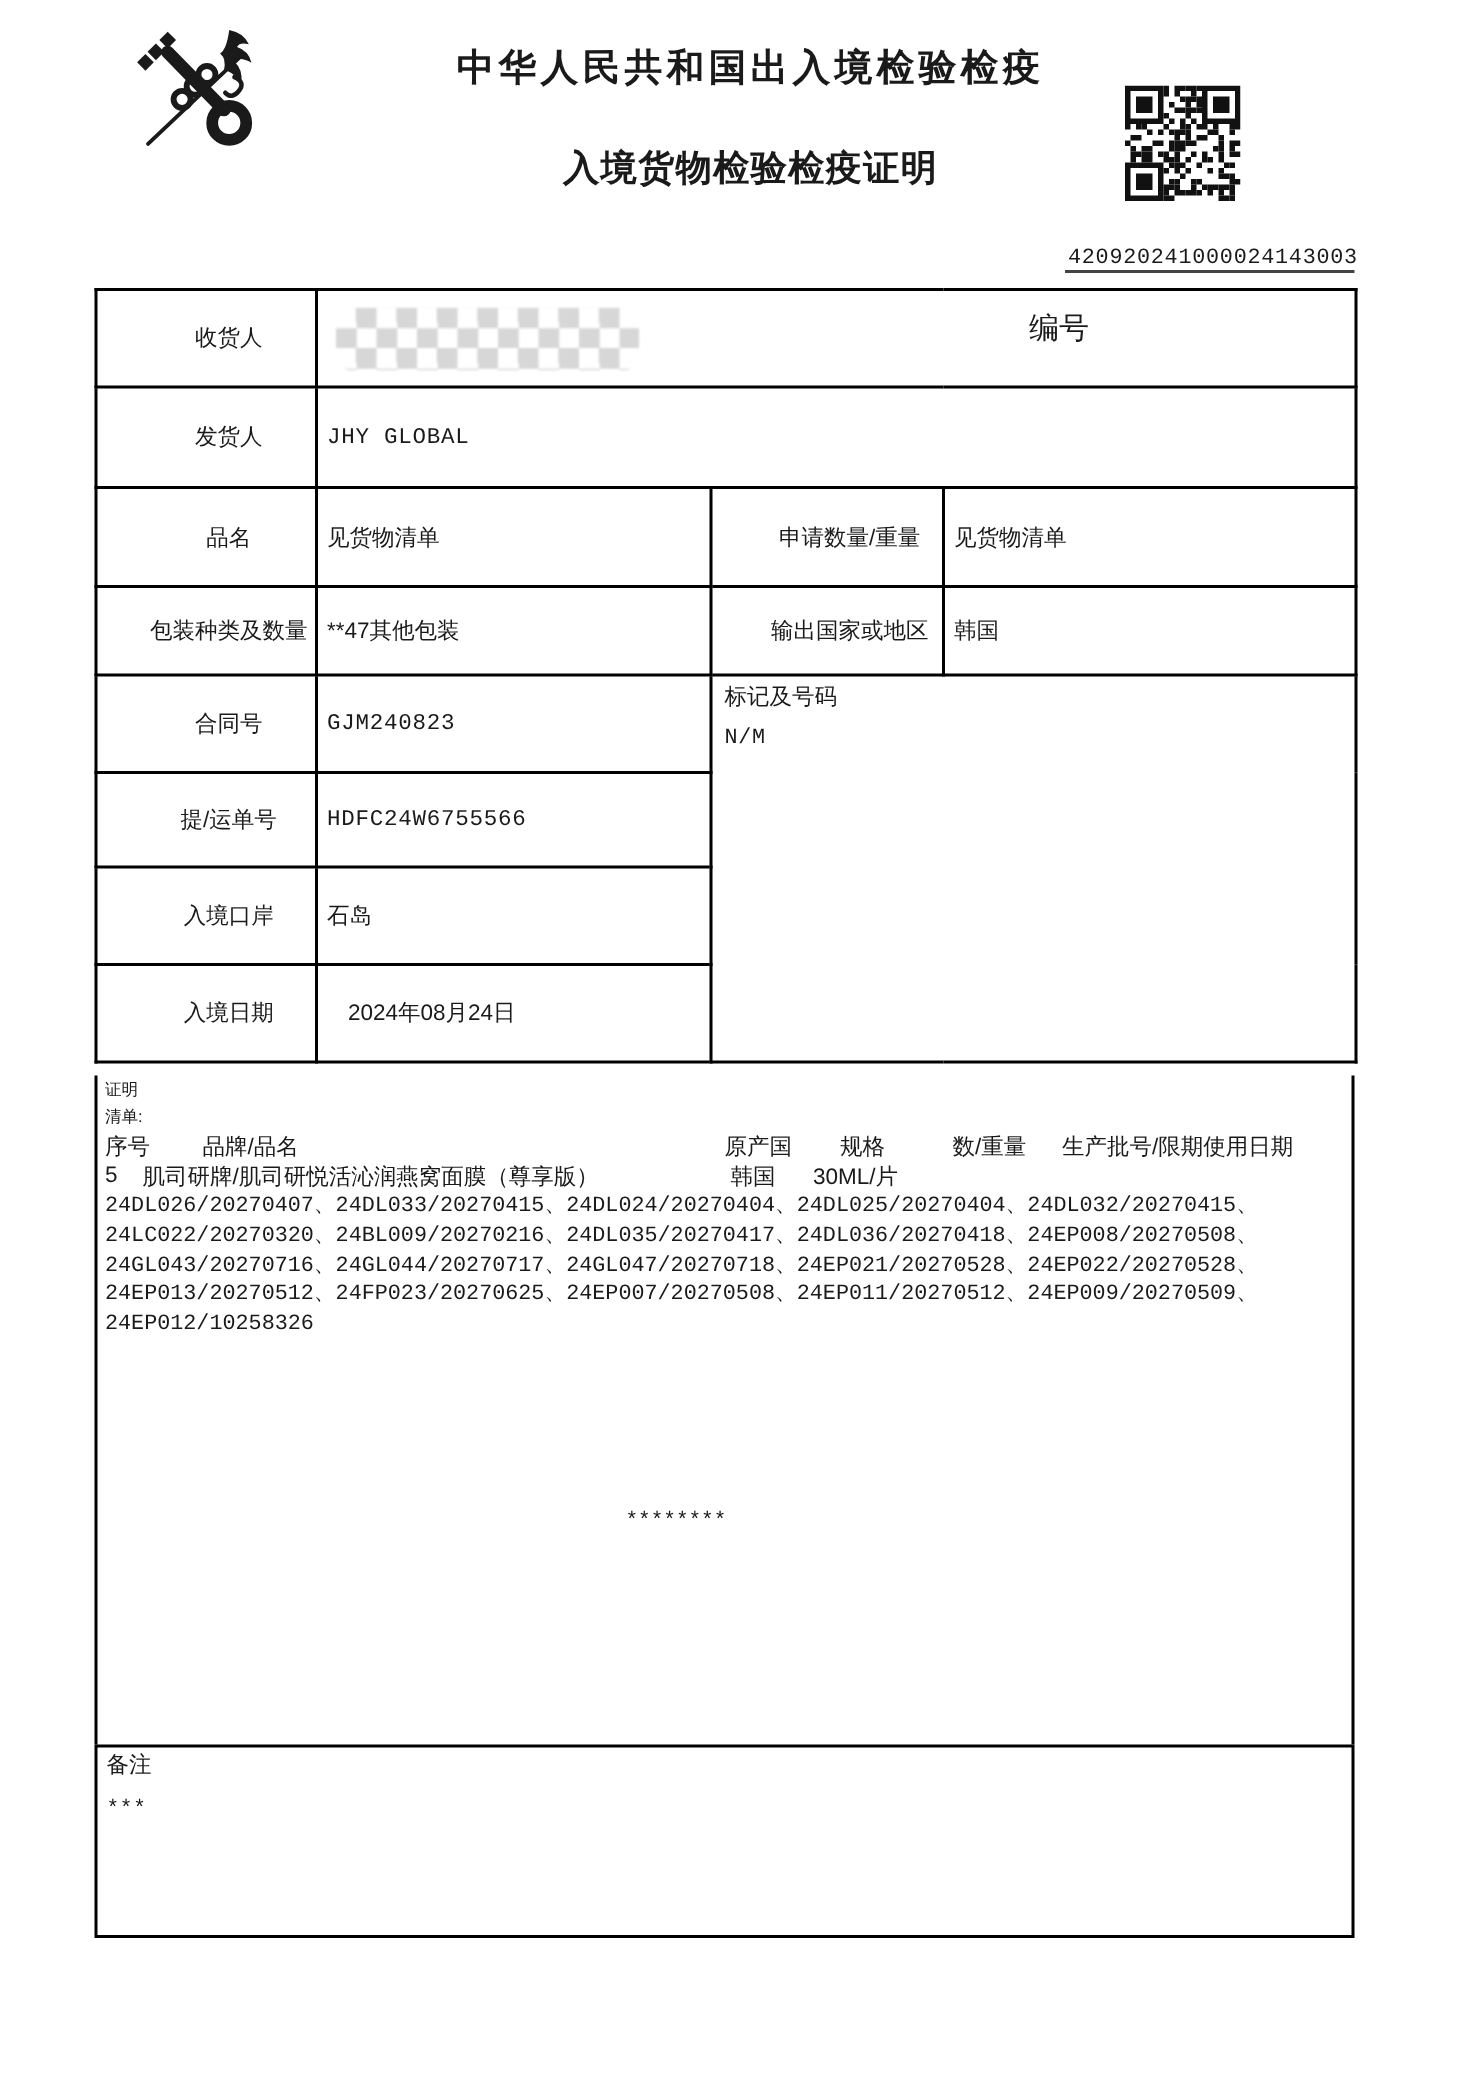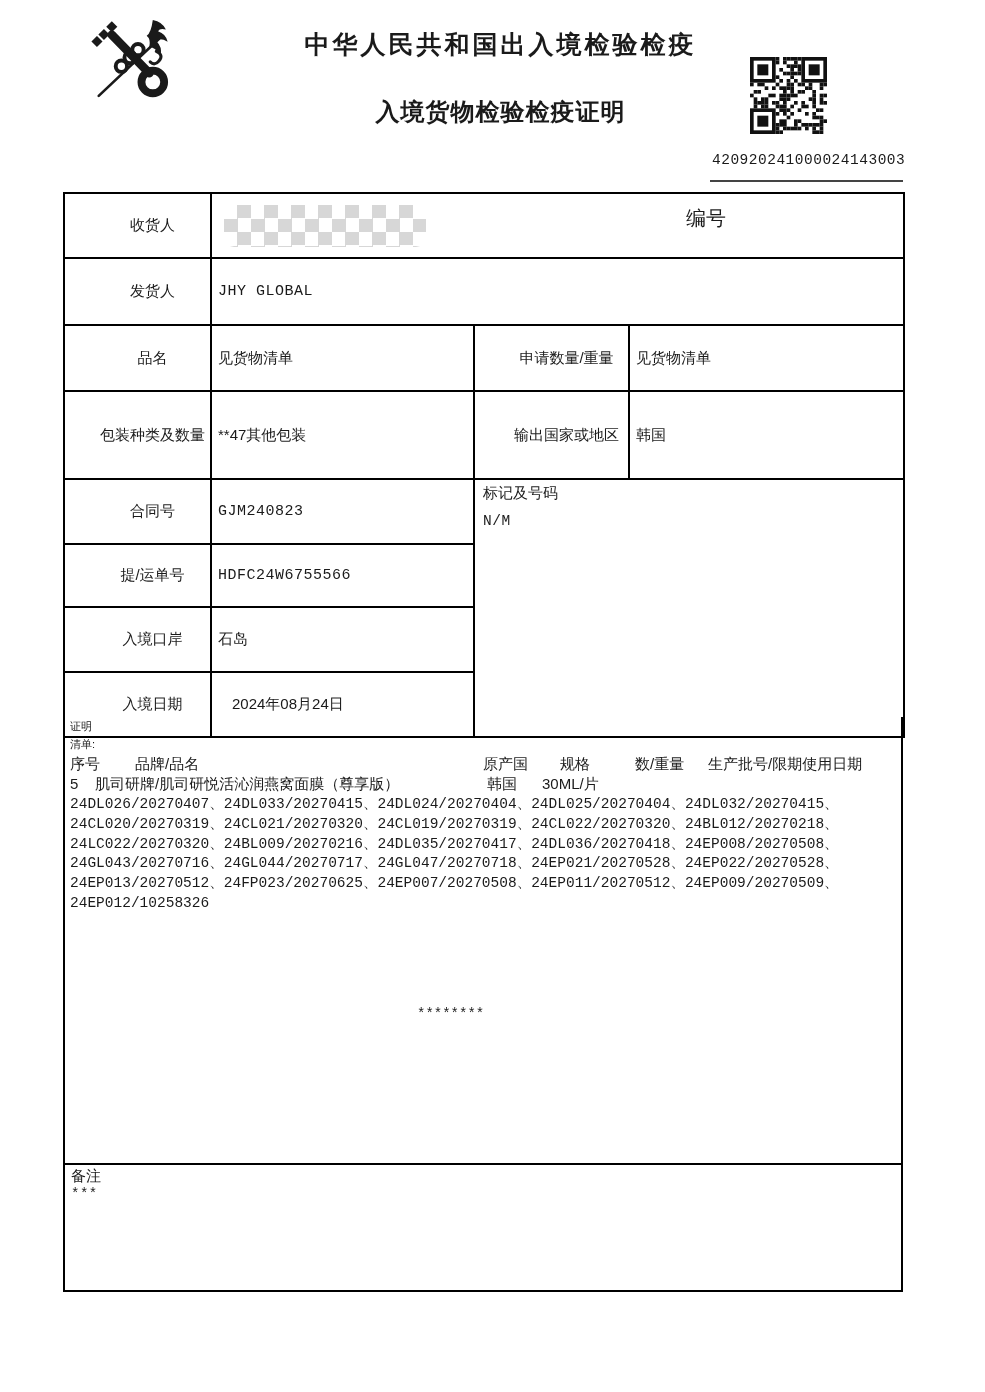--- a/index.html
+++ b/index.html
@@ -12,21 +12,21 @@
   .qr{position:absolute;left:750px;top:57px;width:77px;height:77px;}
   .qr svg{width:100%;height:100%;display:block;}
   .serial-label{position:absolute;left:686px;top:161px;font-size:20px;margin-top:44px;}
   .serial-number{position:absolute;left:712px;top:152px;font-size:14.5px;font-family:"Liberation Mono","DejaVu Sans Mono",monospace;}
   .serial-line{position:absolute;left:710px;top:180px;width:193px;border-top:2px solid #444;}
   
   .main-table{position:absolute;left:63px;top:192px;width:840px;border-collapse:collapse;table-layout:fixed;}
   .main-table td{border:2px solid #000;font-size:15px;overflow:hidden;padding-left:31px;}
   td.lbl{text-align:center;}
   td.val{padding-left:6px;}
-  .mono{font-family:"Liberation Mono","DejaVu Sans Mono",monospace;}
+  .mono{font-family:"Liberation Mono","DejaVu Sans Mono",monospace;margin-top:12px;}
   td.val .mono,.mono{letter-spacing:0.5px;}
   .redaction{width:202px;height:42px;margin-left:6px;border-radius:10px;
     background:repeating-conic-gradient(#d7d7d7 0% 25%,#ffffff 0% 50%);
     background-size:27px 27px;filter:blur(0.7px);}
   td.marks-cell{vertical-align:top;padding:4px 0 0 8px;}
   .marks-value{margin-top:10px;font-size:14.5px;}
   td.indent{padding-left:20px;}
   
   .cert-box{position:absolute;left:63px;top:717px;width:840px;height:446px;box-sizing:border-box;
     border:2px solid #000;border-top:none;border-bottom:none;}
@@ -245,21 +245,21 @@
     <tr style="height:67px">
       <td class="lbl">发货人</td>
       <td class="val mono" colspan="3">JHY GLOBAL</td>
     </tr>
     <tr style="height:66px">
       <td class="lbl">品名</td>
       <td class="val">见货物清单</td>
       <td class="lbl">申请数量/重量</td>
       <td class="val">见货物清单</td>
     </tr>
-    <tr style="height:88px">
+    <tr style="height:59px">
       <td class="lbl">包装种类及数量</td>
       <td class="val">**47其他包装</td>
       <td class="lbl">输出国家或地区</td>
       <td class="val">韩国</td>
     </tr>
     <tr style="height:65px">
       <td class="lbl">合同号</td>
       <td class="val mono">GJM240823</td>
       <td class="marks-cell" colspan="2" rowspan="4">
         <div>标记及号码</div>
@@ -296,21 +296,20 @@
 
     <div class="c-row" style="top:58px">
       <span style="left:5px">5</span>
       <span style="left:30px">肌司研牌/肌司研悦活沁润燕窝面膜（尊享版）</span>
       <span style="left:422px">韩国</span>
       <span style="left:477px">30ML/片</span>
     </div>
 
     <div class="batches">
       <div class="batch-line">24DL026/20270407、24DL033/20270415、24DL024/20270404、24DL025/20270404、24DL032/20270415、</div>
-      <div class="batch-line">24CL020/20270319、24CL021/20270320、24CL019/20270319、24CL022/20270320、24BL012/20270218、</div>
       <div class="batch-line">24LC022/20270320、24BL009/20270216、24DL035/20270417、24DL036/20270418、24EP008/20270508、</div>
       <div class="batch-line">24GL043/20270716、24GL044/20270717、24GL047/20270718、24EP021/20270528、24EP022/20270528、</div>
       <div class="batch-line">24EP013/20270512、24FP023/20270625、24EP007/20270508、24EP011/20270512、24EP009/20270509、</div>
       <div class="batch-line">24EP012/10258326</div>
     </div>
 
     <div class="c-line stars" style="top:289px;left:352px">********</div>
 
   </div>
 

